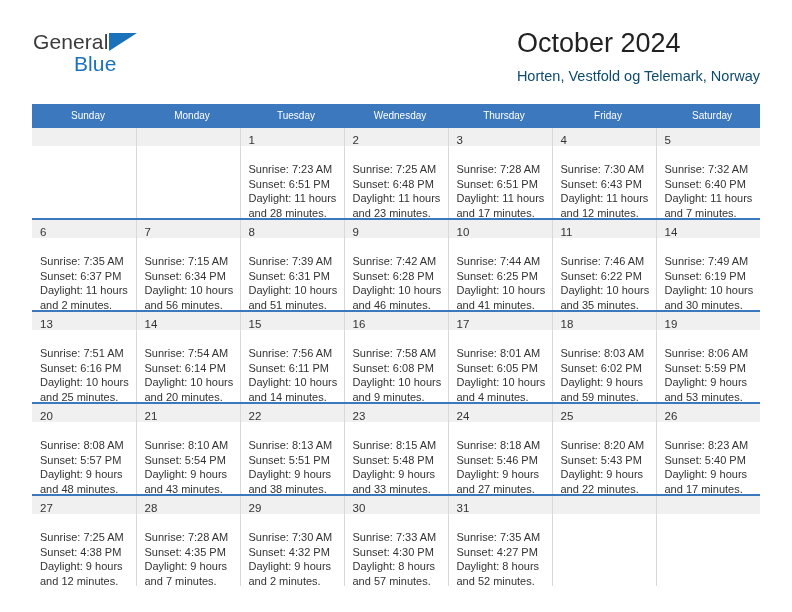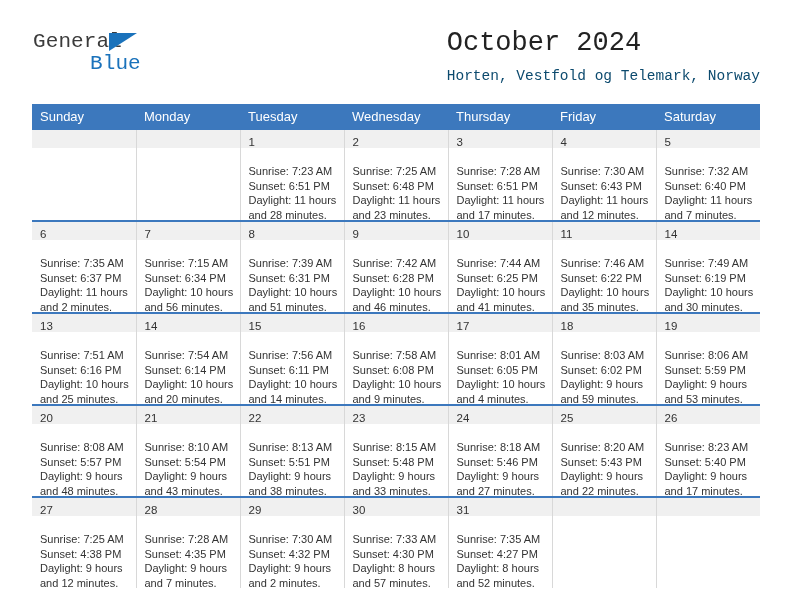--- a/index.html
+++ b/index.html
@@ -21,21 +21,20 @@
     box-sizing: border-box;
   }
 
   
   .header {
     position: absolute;
     left: 32px;
     top: 26px;
     width: 728px;
     height: 72px;
-    font-family: Liberation Mono, monospace;
   }
   .brand {
     position: absolute;
     left: 0;
     top: 4px;
     width: 230px;
     height: 64px;
   }
   .brand-general {
     position: absolute;
@@ -50,21 +49,21 @@
     position: absolute;
     left: 77px;
     top: 3px;
     width: 0;
     height: 0;
     border-left: 28px solid #1a72bb;
     border-bottom: 18px solid transparent;
   }
   .brand-blue {
     position: absolute;
-    left: 58px;
+    left: 42px;
     top: 22px;
     font-size: 21px;
     color: #1a72bb;
     letter-spacing: 0.1px;
     line-height: 24px;
   }
   .title-wrap {
     position: absolute;
     right: 0;
     top: 0;
@@ -91,23 +90,23 @@
     top: 104px;
     width: 728px;
     border-collapse: collapse;
     table-layout: fixed;
   }
   .calendar col { width: 104px; }
 
   .dow-row th {
     background: #3c78bd;
     color: #ffffff;
-    font-size: 13px;
+    font-size: 10px;
     font-weight: normal;
-    text-align: left;
+    text-align: center;
     padding: 5px 0 6px 8px;
     height: 13px;
     border: none;
   }
 
   .week-row td {
     vertical-align: top;
     padding: 0;
     height: 90px;
     border-top: 2px solid #3c78bd;

